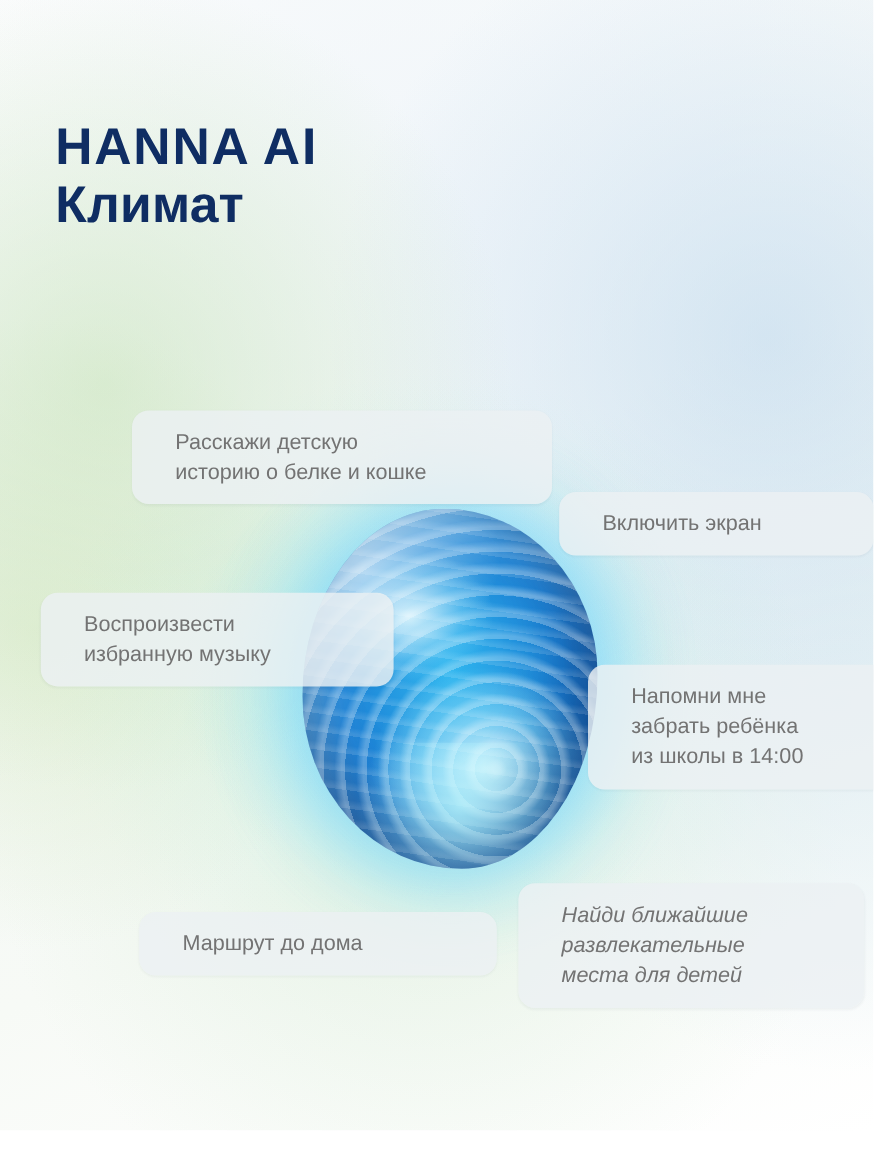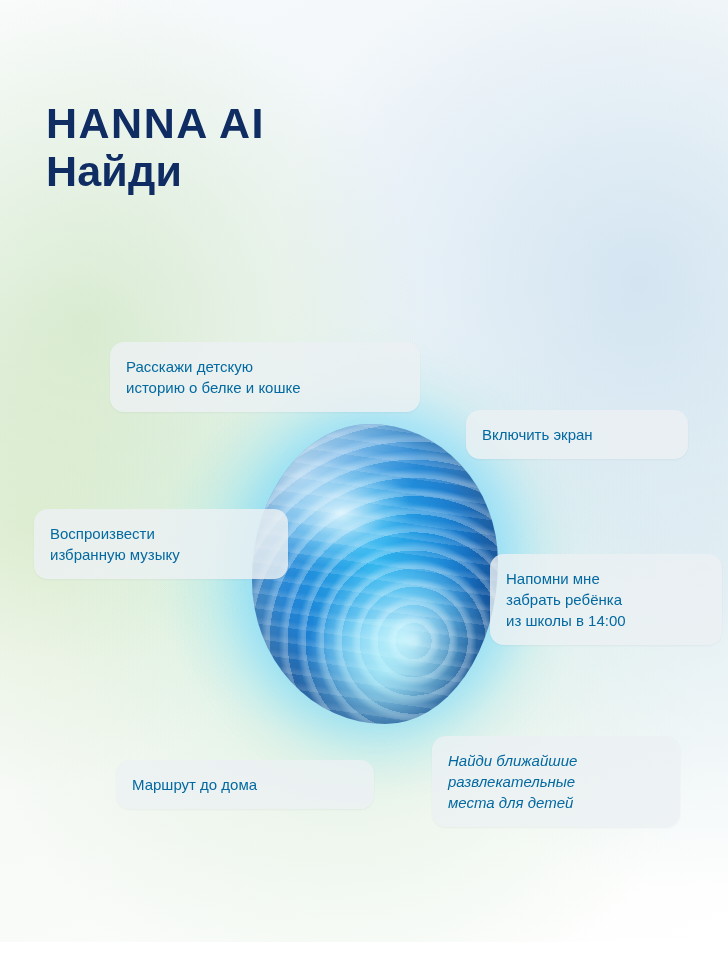--- a/index.html
+++ b/index.html
@@ -127,48 +127,48 @@
     bottom: -10%;
     width: 70%;
     height: 45%;
     background: radial-gradient(ellipse at 50% 40%, rgba(190,250,255,0.7) 0%, rgba(190,250,255,0.0) 70%);
   }
 
   
   .chip {
     position: absolute;
     background: rgba(236, 240, 243, 0.82);
-    color: #0369a1;
+    color: #737373;
     border-radius: 14px;
-    padding: 14px 16px;
-    font-size: 15px;
+    padding: 14px 36px;
+    font-size: 18px;
     line-height: 1.40;
     box-shadow: 0 1px 2px rgba(30, 50, 80, 0.05);
     white-space: pre-line;
   }
 
   .chip-story    { left: 110px; top: 342px; width: 278px; }
   .chip-screen   { left: 466px; top: 410px; width: 190px; }
-  .chip-music    { left: 34px;  top: 509px; width: 222px; }
+  .chip-music    { left: 34px;  top: 494px; width: 222px; }
   .chip-remind   { left: 490px; top: 554px; width: 200px; }
   .chip-climate  { left: 62px;  top: 640px; width: 210px; }
   .chip-route    { left: 116px; top: 760px; width: 226px; }
   .chip-places   { left: 432px; top: 736px; width: 216px; font-style: italic; }
 </style>
 </head>
 <body>
 
 <div class="poster">
 
   <div class="bg-layer bg-base"></div>
   <div class="bg-layer bg-glow"></div>
 
   <h1 class="headline">
     <span class="line line-1">HANNA AI</span>
-    <span class="line line-2">Найди</span>
+    <span class="line line-2">Климат</span>
   </h1>
 
   <div class="orb-wrap">
     <div class="orb-halo"></div>
     <div class="orb">
       <div class="ripples"></div>
       <div class="sheen"></div>
       <div class="bottom-glow"></div>
     </div>
   </div>

